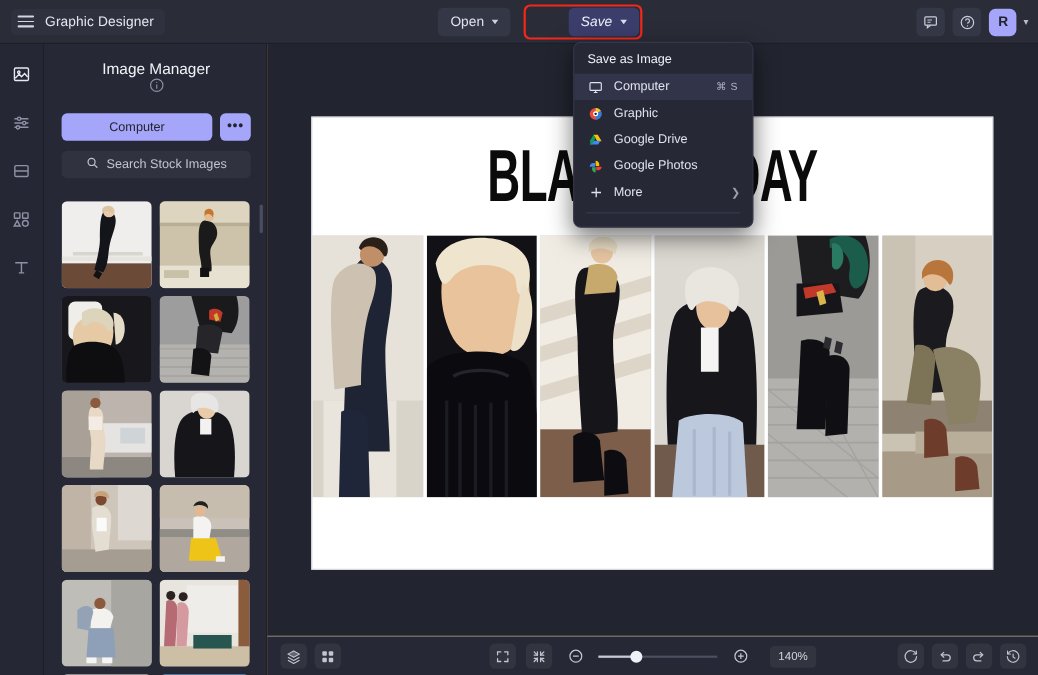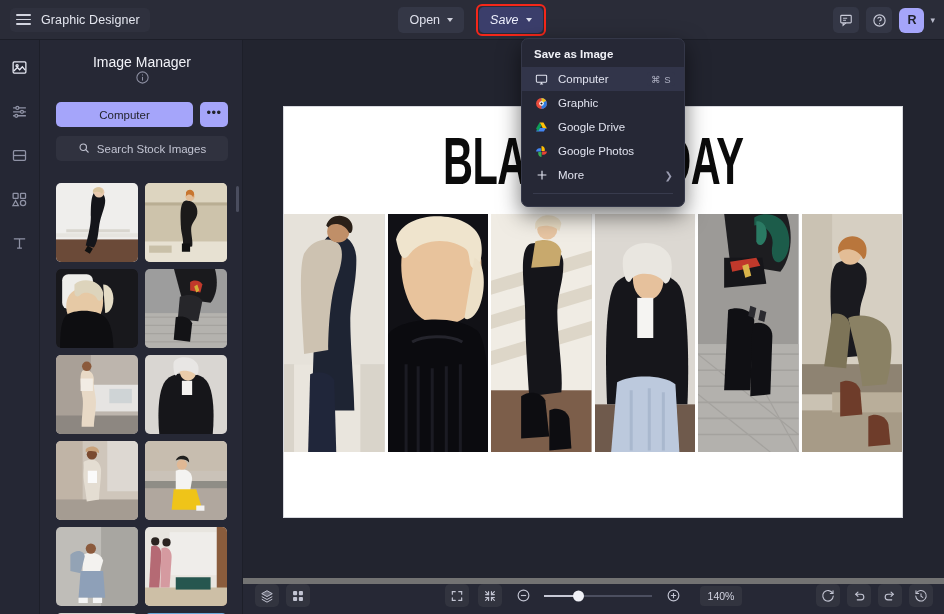--- a/index.html
+++ b/index.html
@@ -26,21 +26,21 @@
   .hamburger i { display: block; height: 1.6px; background: #d3d5e0; border-radius: 1px; }
   .brand-title { color: #e4e6ef; font-size: 12.5px; letter-spacing: .1px; }
 
   .topbar-center {
     position: absolute; left: 0; right: 0; top: 0; height: 40px;
     display: flex; align-items: center; justify-content: center; gap: 12px;
   }
   .tb-btn {
     display: flex; align-items: center; gap: 7px;
     height: 26px; padding: 0 11px; border-radius: 5px;
-    font-size: 12.5px; color: #dfe1ec; background: #343746;
+    font-size: 12.5px; color: #dfe1ec; background: #343746; margin-left: 38px;
   }
   .tb-btn.save { background: #3b3e6b; color: #eceefb; font-style: italic; }
   .save-wrap { position: relative; padding: 3px; }
   .save-wrap::after {
     content: ""; position: absolute; left: 0; top: 0; right: 0; bottom: 0;
     border: 2.5px solid #f5271a; border-radius: 6px; pointer-events: none;
   }
   .caret { width: 0; height: 0; border-left: 3.6px solid transparent;
            border-right: 3.6px solid transparent; border-top: 4.2px solid currentColor; opacity: .9; }
 
@@ -60,21 +60,21 @@
   .mini-caret { color: #b9bbcb; font-size: 9px; margin-left: -1px; }
 
   
   .save-menu {
     position: absolute; left: 521px; top: 38px; width: 164px;
     background: #262836; border: 1px solid #343748; border-radius: 7px;
     padding: 6px 0 6px; z-index: 40;
     box-shadow: 0 8px 22px rgba(0,0,0,.55);
   }
   .menu-head {
-    font-size: 11.5px; font-weight: bold; color: #f0f1f7;
+    font-size: 11.5px; font-weight: normal; color: #f0f1f7;
     padding: 3px 12px 7px 12px;
   }
   .menu-item {
     display: flex; align-items: center; height: 24px; padding: 0 9px 0 12px;
     color: #e0e2ee; font-size: 11.5px; gap: 9px; position: relative;
   }
   .menu-item.hl { background: #32354a; }
   .menu-ico { width: 15px; height: 15px; display: flex; align-items: center; justify-content: center; flex: 0 0 15px; }
   .menu-label { flex: 1; }
   .kbd {
@@ -169,22 +169,22 @@
     font-size: 10.5px; color: #22222a; letter-spacing: 1.2px; position: relative;
   }
   .cat + .cat::before {
     content: ""; position: absolute; left: 0; top: 50%; transform: translateY(-50%);
     width: 1px; height: 22px; background: #2a2a33;
   }
 
   
   .bottombar {
     position: absolute; left: 243px; bottom: 0; right: 0; height: 36px;
-    background: #262835; border-top: 6px solid #737373;
-    display: flex; 
+    background: #262835; border-top: 1px solid #737373;
+    display: flex; align-items: center;
   }
   .bb-left { display: flex; gap: 7px; margin-left: 12px; }
   .bb-center {
     position: absolute; left: 0; right: 0; display: flex; align-items: center;
     justify-content: center; gap: 9px; pointer-events: none;
   }
   .bb-center > * { pointer-events: auto; }
   .bb-btn {
     width: 24px; height: 23px; border-radius: 5px; background: #32344200;
     display: flex; align-items: center; justify-content: center; color: #c3c5d3;

